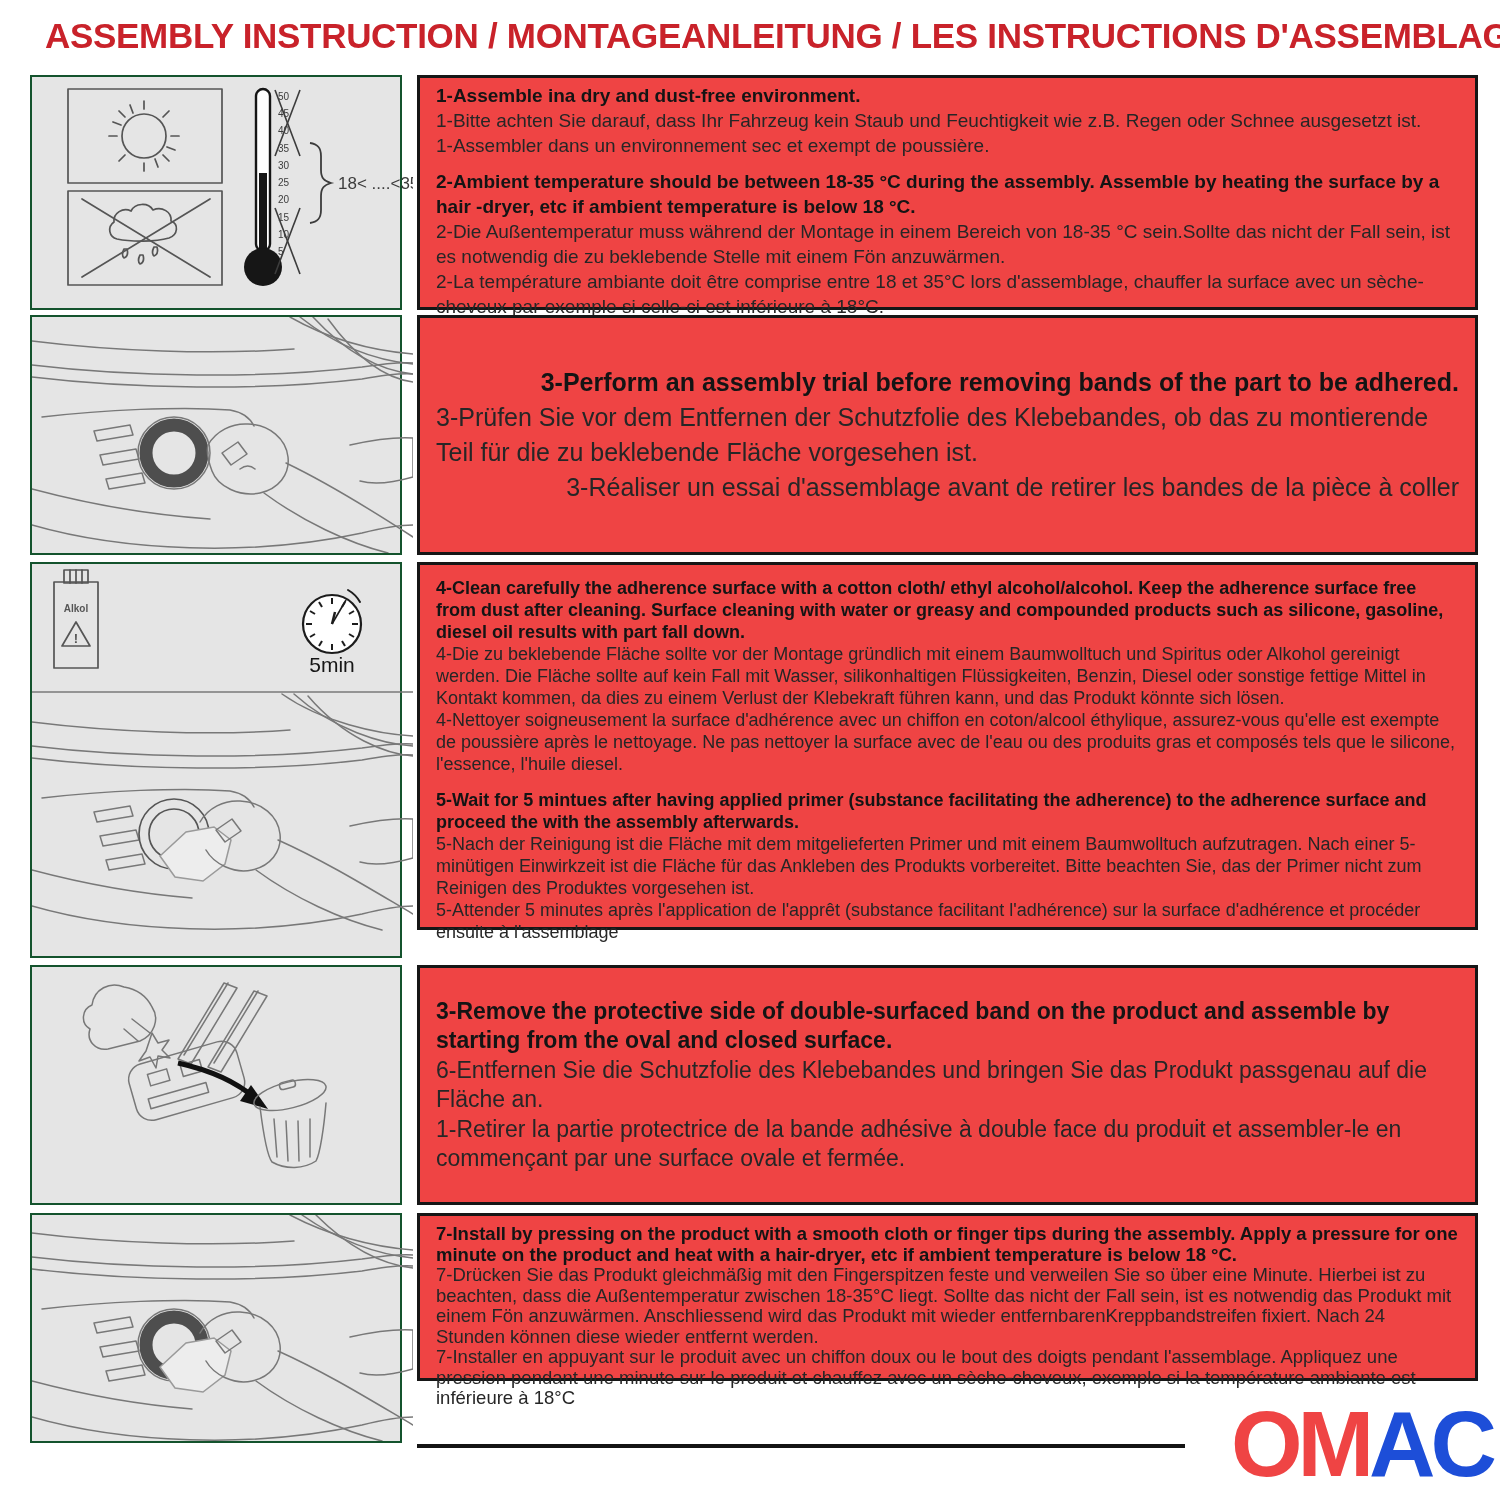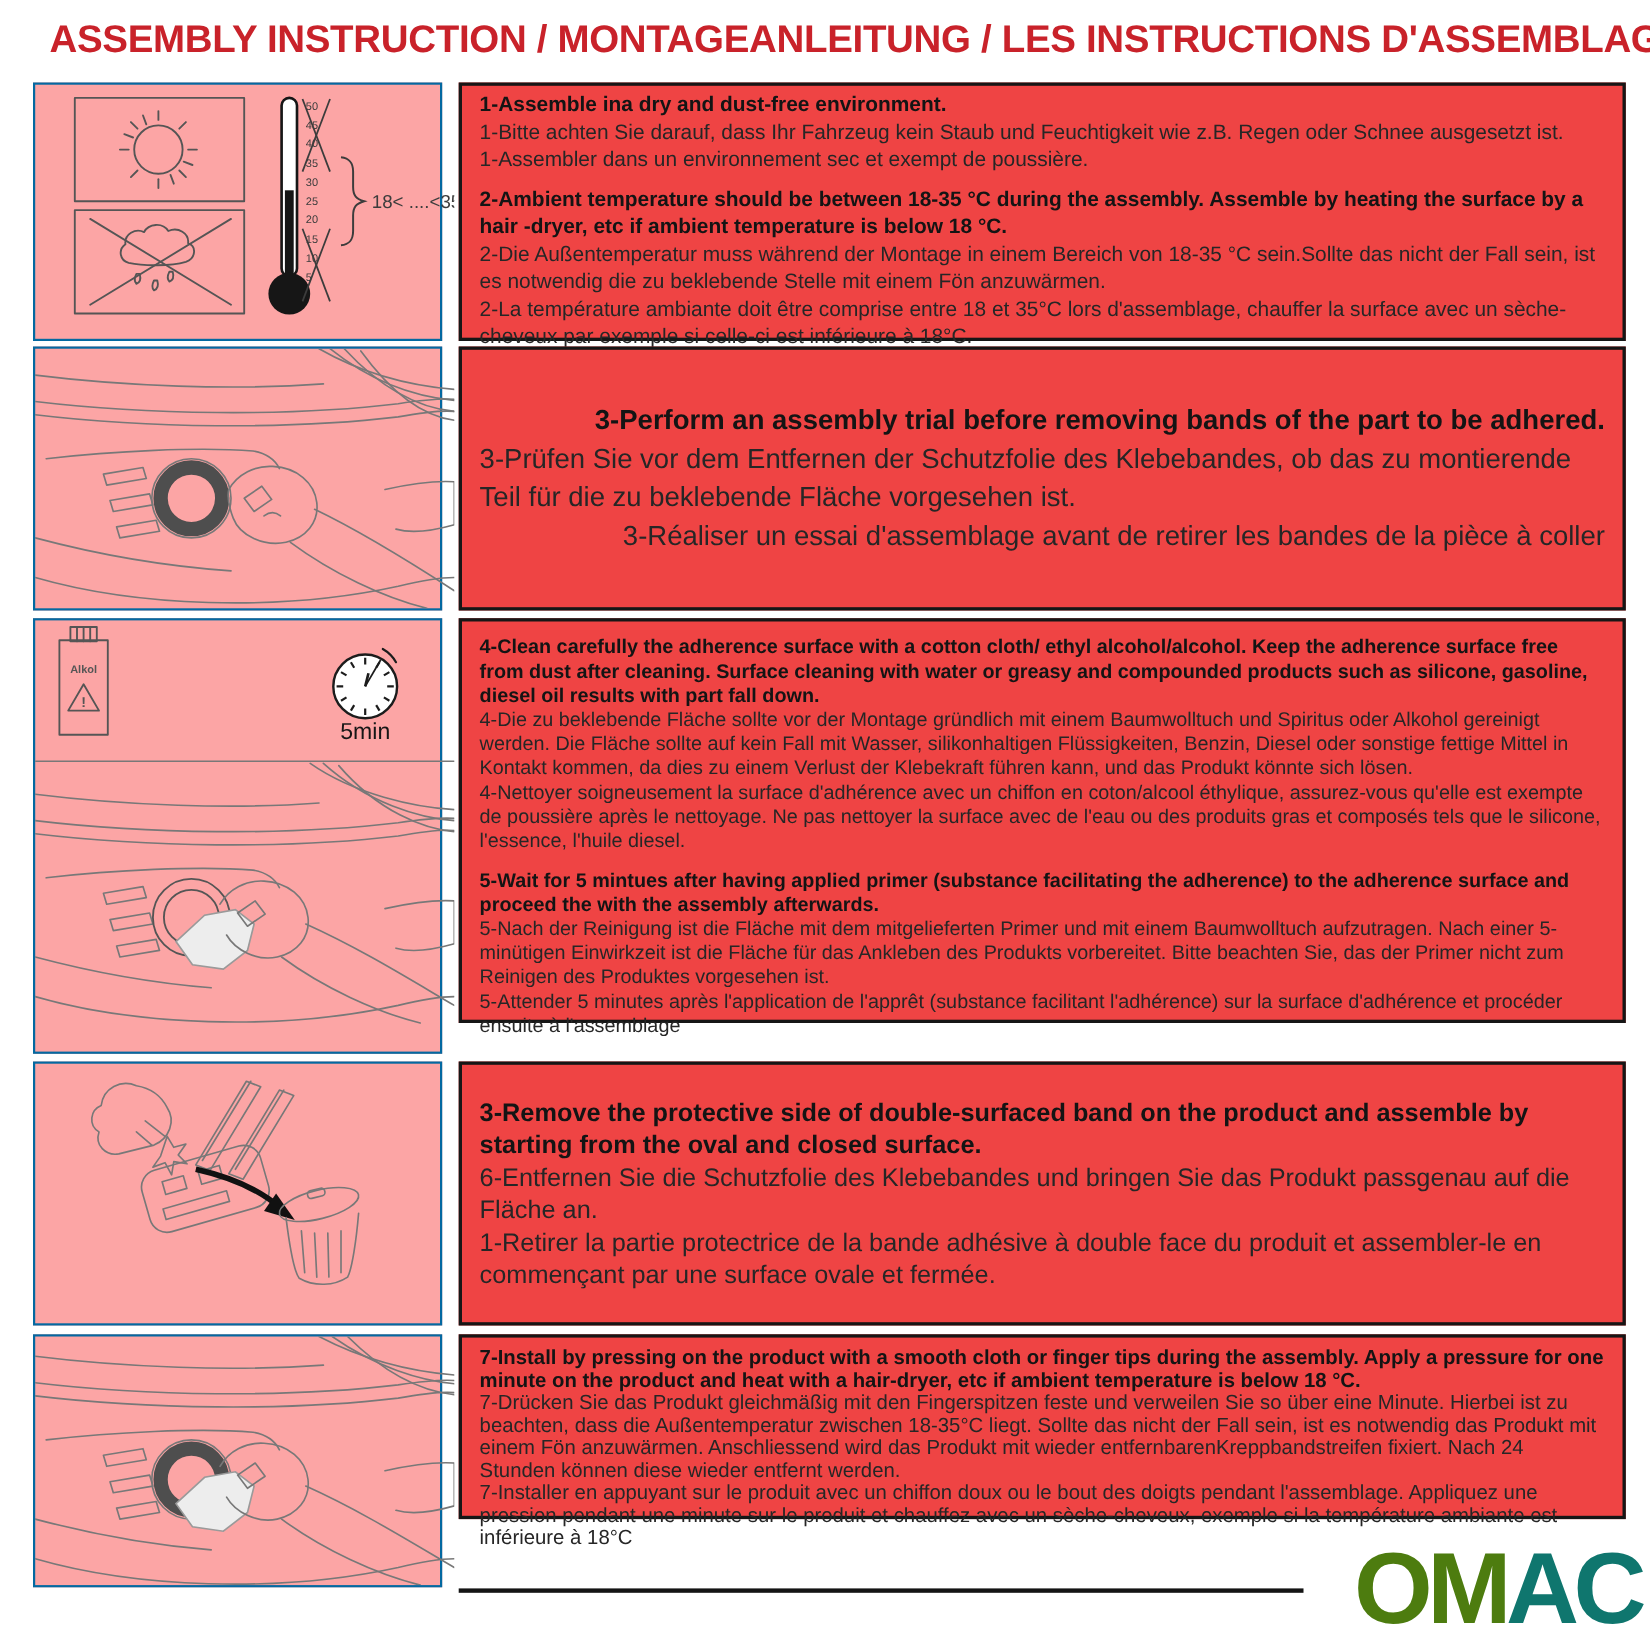--- a/index.html
+++ b/index.html
@@ -6,22 +6,22 @@
   #page{
     position:relative;width:1500px;height:1500px;background:#fff;
     font-family:"Liberation Sans", sans-serif;color:#222;overflow:hidden;
   }
   .title{
     position:absolute;left:45px;top:16px;width:1430px;
     font-size:35px;font-weight:bold;letter-spacing:-0.3px;color:#C9222A;
     white-space:nowrap;
   }
   .illus-box{
-    position:absolute;left:30px;width:372px;background:#fca5a5;
-    border:2px solid #0369a1;box-sizing:border-box;
+    position:absolute;left:30px;width:372px;background:#e5e5e5;
+    border:2px solid #14532d;box-sizing:border-box;
   }
   .text-box{
     position:absolute;left:417px;width:1061px;background:#ef4444;
     border:3px solid #161616;box-sizing:border-box;
     padding:6px 16px;color:#262626;
   }
   .text-box p{margin:0;}
   .text-box p.b{font-weight:bold;color:#141414;}
   .blockgap{margin-top:12px !important;}
   
@@ -37,22 +37,22 @@
   .art{fill:none;stroke:#787878;stroke-width:1.5;stroke-linecap:round;stroke-linejoin:round;}
   .art2{fill:none;stroke:#555;stroke-width:1.7;stroke-linecap:round;stroke-linejoin:round;}
   .ink{fill:none;stroke:#1c1c1c;stroke-width:2;stroke-linecap:round;}
   svg text{font-family:"Liberation Sans",sans-serif;}
   .bottom-rule{position:absolute;left:417px;top:1444px;width:768px;height:4px;background:#141414;}
   .logo{
     position:absolute;left:1186px;top:1396px;width:306px;height:100px;
     font-weight:bold;font-size:92px;letter-spacing:-5px;line-height:96px;
     white-space:nowrap;text-align:right;
   }
-  .logo .lb{color:#4d7c0f;}
-  .logo .lr{color:#0f766e;}
+  .logo .lb{color:#ef4444;}
+  .logo .lr{color:#1d4ed8;}
 </style>
 </head>
 <body>
 
 <div id="page">
 
   <div class="title">ASSEMBLY INSTRUCTION / MONTAGEANLEITUNG / LES INSTRUCTIONS D'ASSEMBLAGE</div>
 
   <div class="illus-box" style="top:75px;height:235px;">
     <svg viewBox="0 0 381 231" width="381" height="231">

